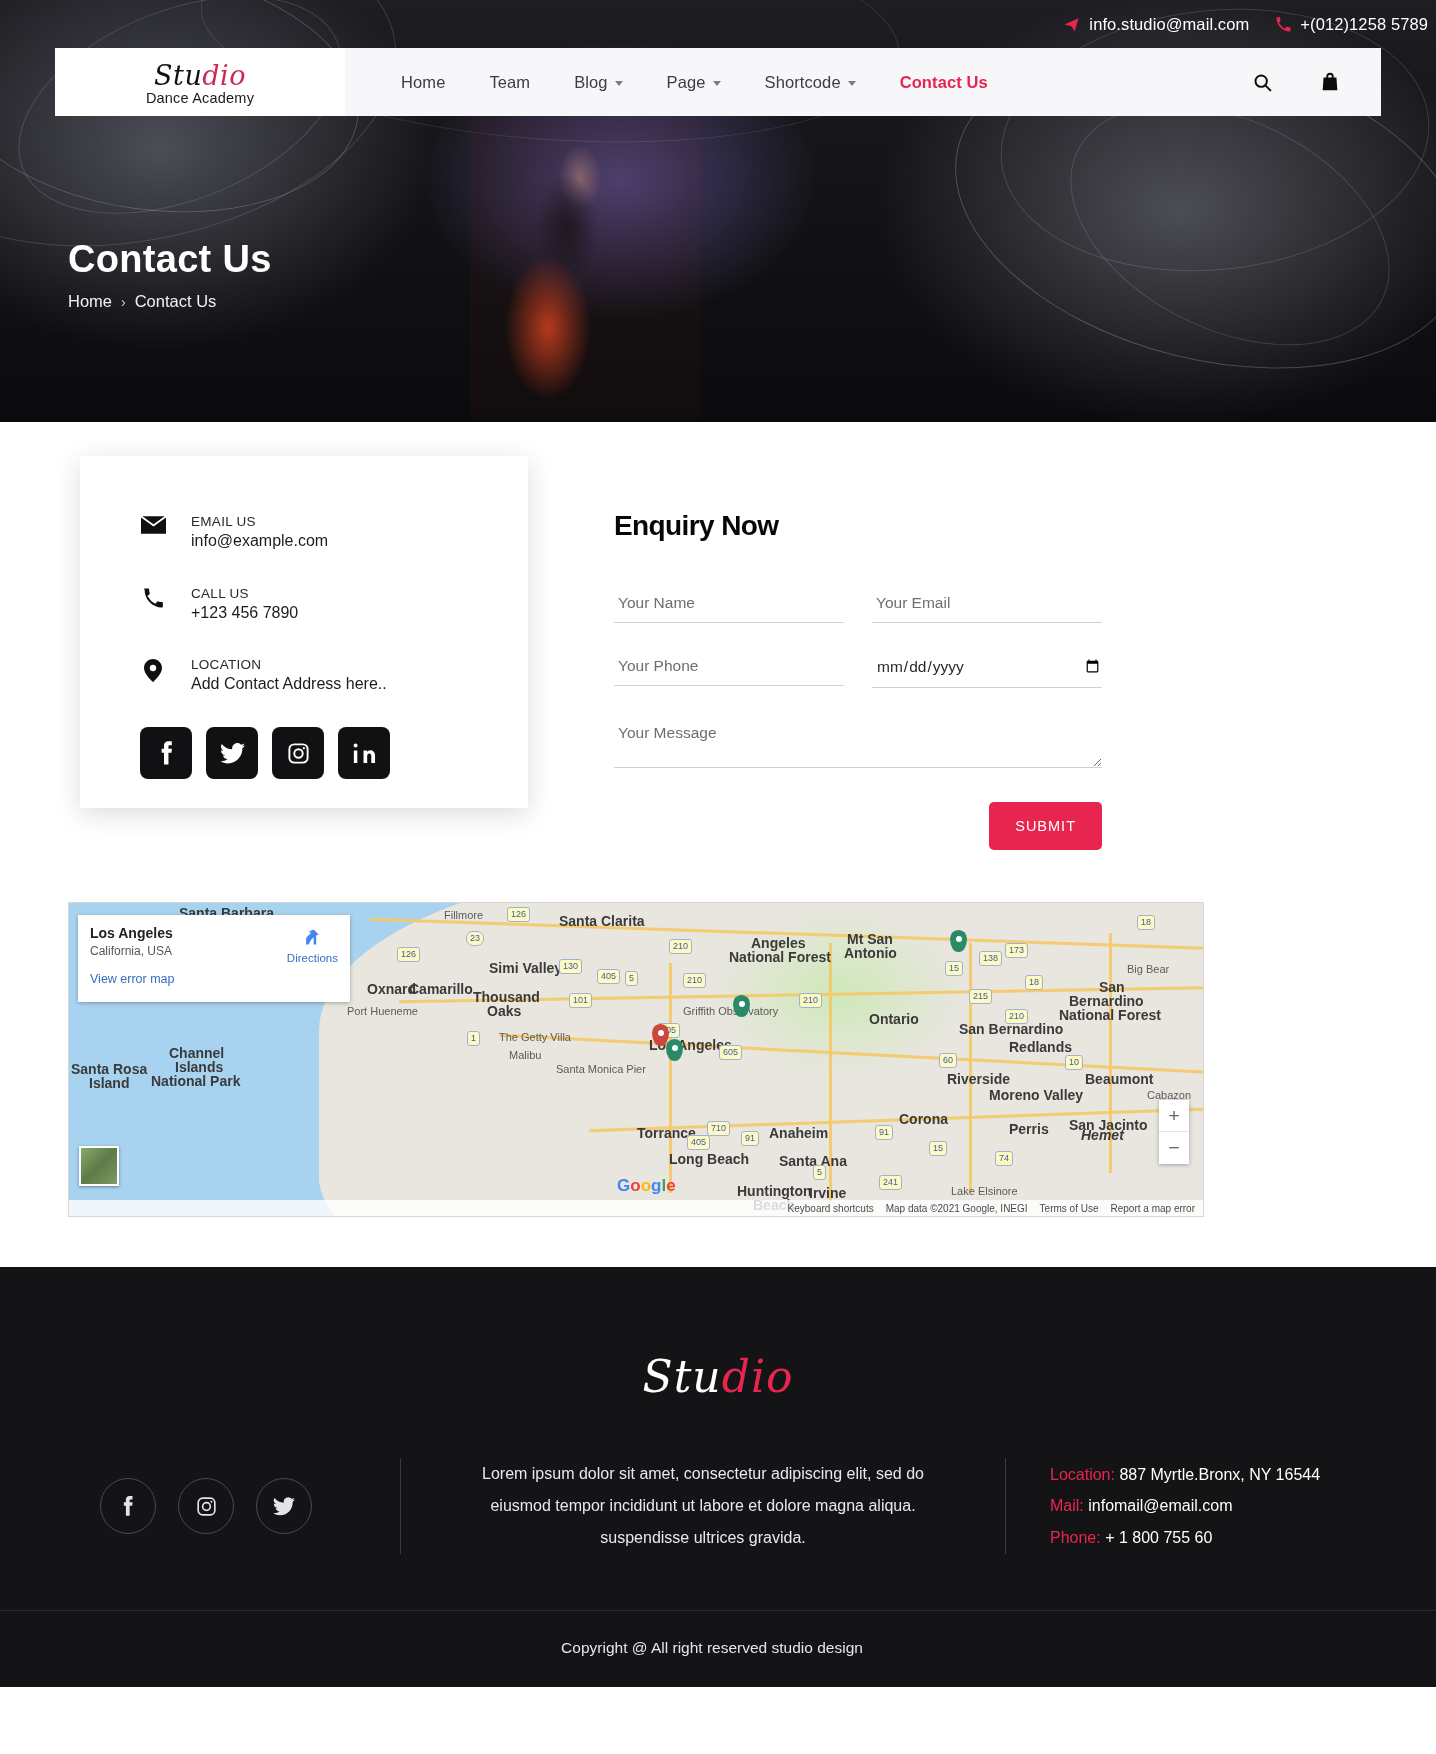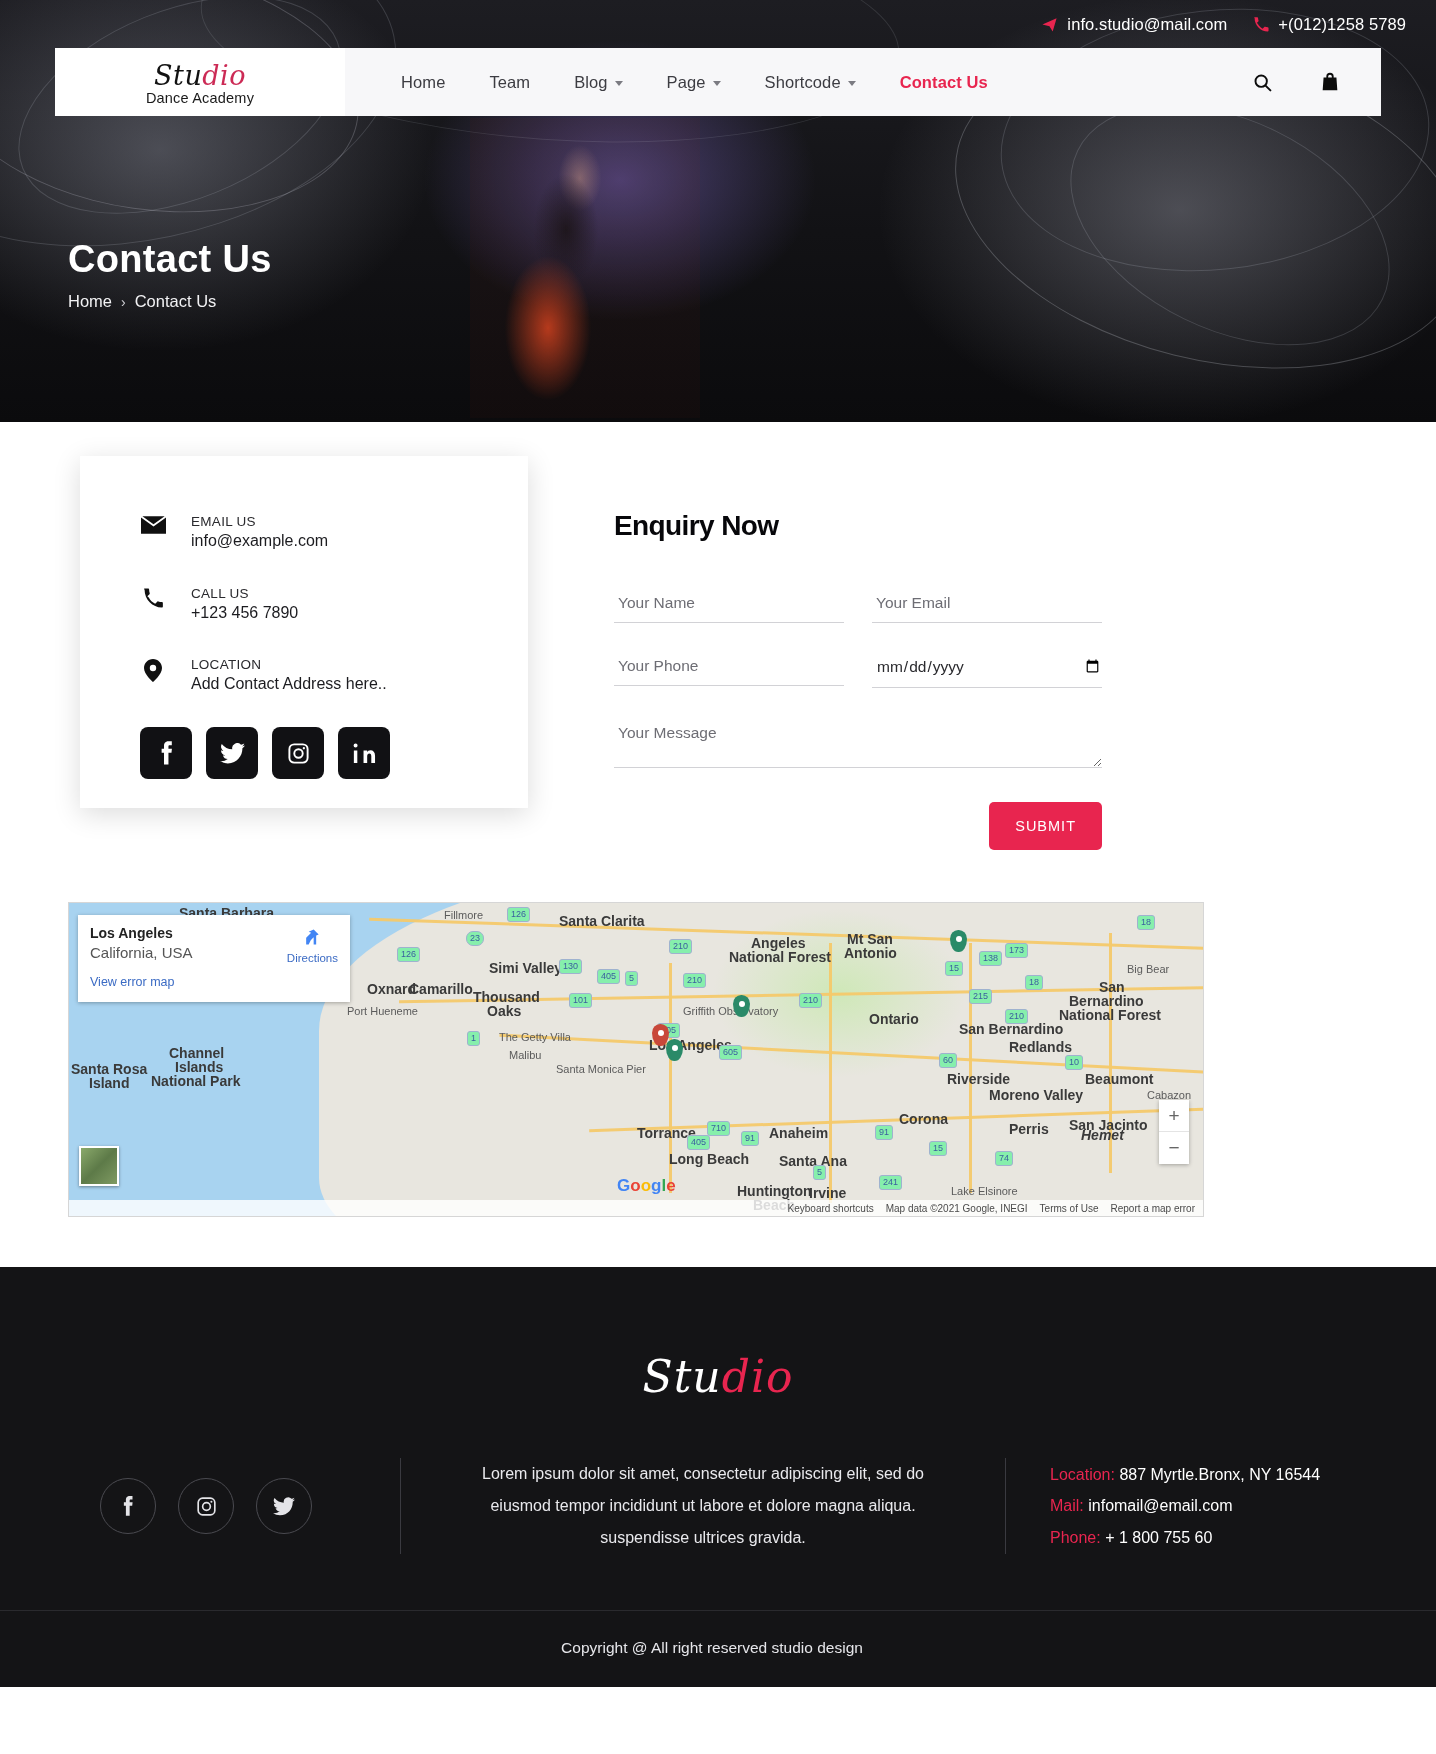--- a/index.html
+++ b/index.html
@@ -46,21 +46,21 @@
     filter: blur(.4px);
   }
   .hero-topbar {
     position: absolute;
     top: 0; left: 0; right: 0;
     height: 48px;
     display: flex;
     align-items: center;
     justify-content: flex-end;
     gap: 26px;
-    padding-right: 30px;
+    padding-right: 8px;
     z-index: 6;
   }
   .topbar-item {
     display: flex;
     align-items: center;
     gap: 9px;
     color: #ffffff;
     font-size: 16.5px;
     letter-spacing: .1px;
   }
@@ -308,37 +308,37 @@
     font-size: 11px;
     color: #5b5b5b;
     font-family: "Liberation Sans", sans-serif;
     white-space: nowrap;
   }
   .map-label.big { font-size: 14px; color: #3a3a3a; font-weight: bold; }
   .shield {
     position: absolute;
     font-size: 9px;
     color: #3a5f9e;
-    background: #86efac;
+    background: #fef9c3;
     border: 1px solid #9fb2cf;
     border-radius: 3px;
     padding: 0 3px;
     line-height: 13px;
   }
   .map-card {
     position: absolute;
     left: 9px; top: 12px;
     width: 272px; height: 87px;
     background: #ffffff;
     box-shadow: 0 1px 4px rgba(0,0,0,.3);
     padding: 10px 12px;
     z-index: 9;
   }
   .map-card-title { font-size: 14px; font-weight: bold; color: #222; }
-  .map-card-sub { font-size: 15px; color: #555; margin-top: 3px; }
+  .map-card-sub { font-size: 12px; color: #555; margin-top: 3px; }
   .map-card-link {
     font-size: 12.5px; color: #3b6bc4; margin-top: 14px; cursor: pointer;
   }
   .map-directions {
     position: absolute; right: 12px; top: 12px;
     text-align: center; cursor: pointer;
   }
   .map-directions .dlabel { font-size: 11.5px; color: #3b6bc4; margin-top: 1px; }
   .map-zoom {
     position: absolute; right: 14px; bottom: 52px;

